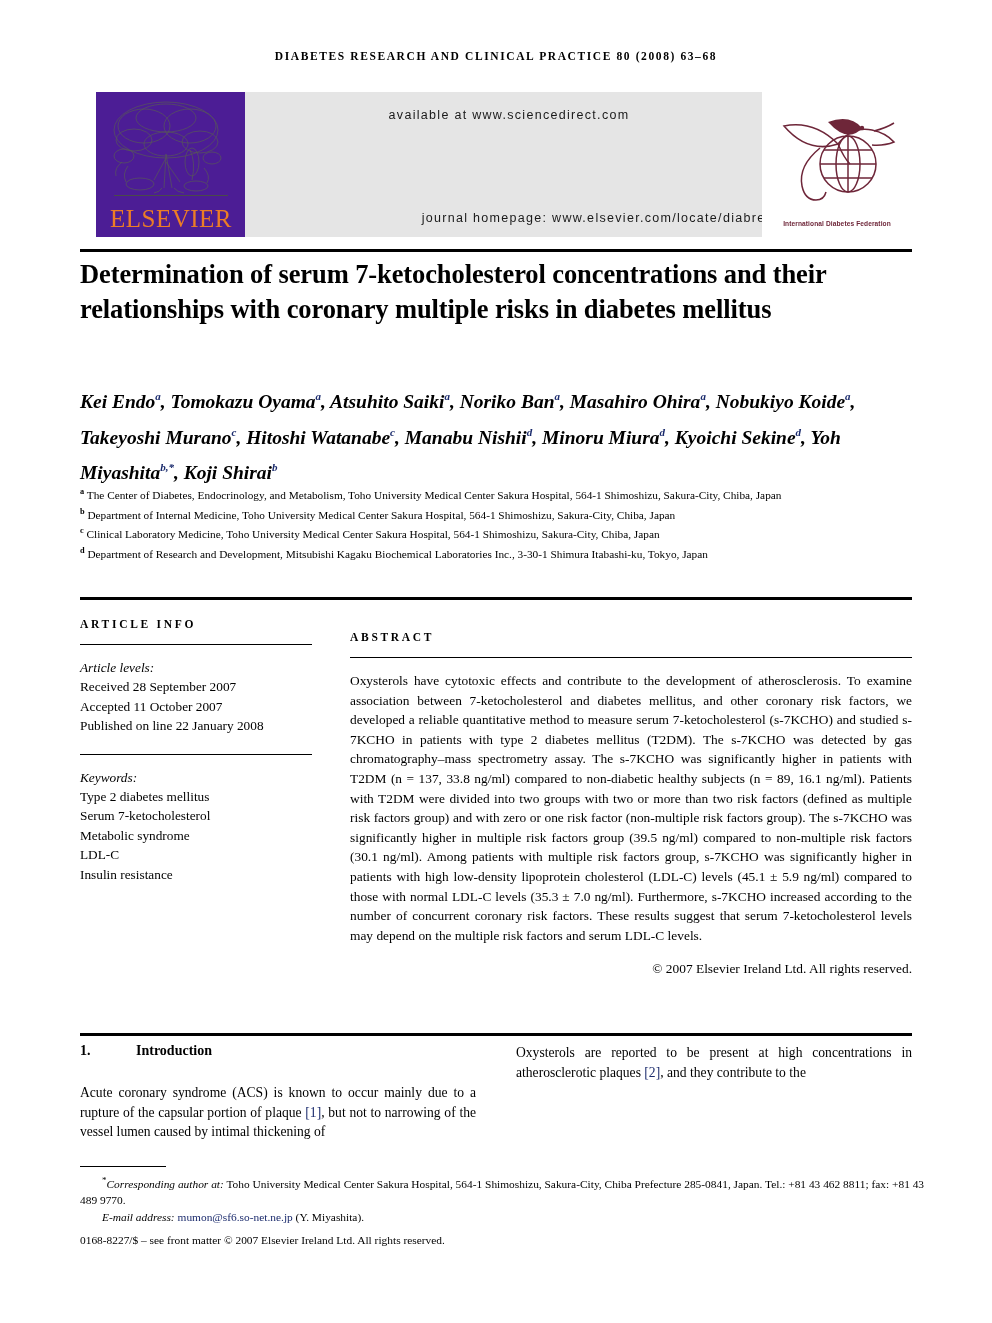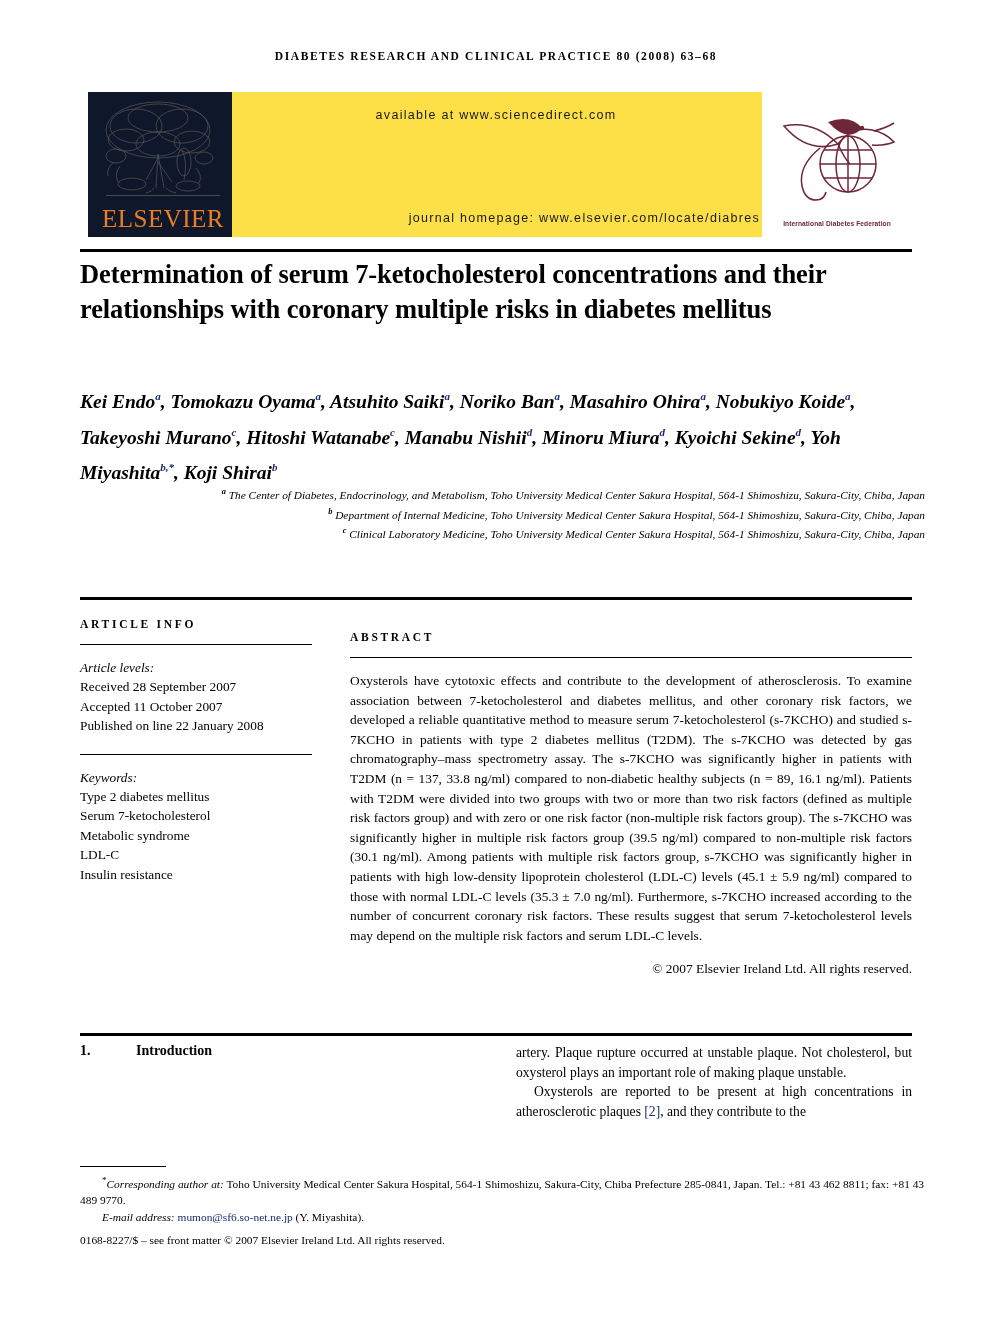--- a/index.html
+++ b/index.html
@@ -35,23 +35,23 @@
   }
 
   
   .banner-wrap {
     position: absolute;
     left: 80px; top: 92px;
     width: 832px; height: 145px;
   }
   .elsevier-logo {
     position: absolute;
-    left: 8px; top: 0;
+    left: 16px; top: 0;
     width: 150px; height: 145px;
-    background: #0f172a;
+    background: #4c1d95;
   }
   .tree-box {
     position: absolute;
     left: 8px; top: 4px;
     width: 132px; height: 108px;
     overflow: hidden;
   }
   .tree-base {
     position: absolute;
     left: 10px; bottom: 8px;
@@ -63,23 +63,23 @@
     left: 0; bottom: 4px;
     width: 150px;
     text-align: center;
     font-family: "Liberation Serif", serif;
     color: #ec7d26;
     font-size: 25px;
     letter-spacing: 0.5px;
   }
   .sd-band {
     position: absolute;
-    left: 152px; top: 0;
+    left: 165px; top: 0;
     width: 556px; height: 145px;
-    background: #fde047;
+    background: #e5e5e5;
   }
   .avail-line {
     position: absolute;
     left: 0; top: 16px; width: 528px;
     text-align: center;
     font-family: "Liberation Sans", sans-serif;
     font-size: 12.5px;
     letter-spacing: 1.3px;
     color: #1a1a1a;
   }
@@ -171,24 +171,22 @@
     font-weight: bold;
     vertical-align: super;
     font-style: italic;
   }
 
   
   .affils {
     position: absolute;
     left: 80px; top: 484px; width: 845px;
     font-family: "Liberation Serif", serif;
-    font-style: italic;
     font-size: 11.3px;
     line-height: 16.8px;
-    text-align: right;
   }
   .affils .mark {
     font-weight: bold;
     vertical-align: super;
     font-size: 8.3px;
   }
 
   
   .sechead {
     font-family: "Liberation Serif", serif;
@@ -339,20 +337,21 @@
   <div class="rule-thick" style="top:249px;"></div>
 
   <div class="title">Determination of serum 7-ketocholesterol concentrations and their relationships with coronary multiple risks in diabetes mellitus</div>
 
   <div class="authors">Kei Endo<sup>a</sup>, Tomokazu Oyama<sup>a</sup>, Atsuhito Saiki<sup>a</sup>, Noriko Ban<sup>a</sup>, Masahiro Ohira<sup>a</sup>, Nobukiyo Koide<sup>a</sup>, Takeyoshi Murano<sup>c</sup>, Hitoshi Watanabe<sup>c</sup>, Manabu Nishii<sup>d</sup>, Minoru Miura<sup>d</sup>, Kyoichi Sekine<sup>d</sup>, Yoh Miyashita<sup>b,*</sup>, Koji Shirai<sup>b</sup></div>
 
   <div class="affils">
       <div><span class="mark">a</span> The Center of Diabetes, Endocrinology, and Metabolism, Toho University Medical Center Sakura Hospital, 564-1 Shimoshizu, Sakura-City, Chiba, Japan</div>
       <div><span class="mark">b</span> Department of Internal Medicine, Toho University Medical Center Sakura Hospital, 564-1 Shimoshizu, Sakura-City, Chiba, Japan</div>
       <div><span class="mark">c</span> Clinical Laboratory Medicine, Toho University Medical Center Sakura Hospital, 564-1 Shimoshizu, Sakura-City, Chiba, Japan</div>
+      <div><span class="mark">d</span> Department of Research and Development, Mitsubishi Kagaku Biochemical Laboratories Inc., 3-30-1 Shimura Itabashi-ku, Tokyo, Japan</div>
     </div>
 
   <div class="rule-thick" style="top:597px;"></div>
 
   <div class="info-col">
     <div class="sechead">ARTICLE INFO</div>
     <div class="rule-thin" style="position:relative; margin-top:14px; width:232px;"></div>
     <div class="info-body">
       <div class="lbl">Article levels:</div>
       <div>Received 28 September 2007</div>
@@ -376,23 +375,25 @@
     <div class="abs-body">Oxysterols have cytotoxic effects and contribute to the development of atherosclerosis. To examine association between 7-ketocholesterol and diabetes mellitus, and other coronary risk factors, we developed a reliable quantitative method to measure serum 7-ketocholesterol (s-7KCHO) and studied s-7KCHO in patients with type 2 diabetes mellitus (T2DM). The s-7KCHO was detected by gas chromatography–mass spectrometry assay. The s-7KCHO was significantly higher in patients with T2DM (n = 137, 33.8 ng/ml) compared to non-diabetic healthy subjects (n = 89, 16.1 ng/ml). Patients with T2DM were divided into two groups with two or more than two risk factors (defined as multiple risk factors group) and with zero or one risk factor (non-multiple risk factors group). The s-7KCHO was significantly higher in multiple risk factors group (39.5 ng/ml) compared to non-multiple risk factors (30.1 ng/ml). Among patients with multiple risk factors group, s-7KCHO was significantly higher in patients with high low-density lipoprotein cholesterol (LDL-C) levels (45.1 ± 5.9 ng/ml) compared to those with normal LDL-C levels (35.3 ± 7.0 ng/ml). Furthermore, s-7KCHO increased according to the number of concurrent coronary risk factors. These results suggest that serum 7-ketocholesterol levels may depend on the multiple risk factors and serum LDL-C levels.</div>
     <div class="copyline">© 2007 Elsevier Ireland Ltd. All rights reserved.</div>
   </div>
 
   <div class="rule-thick" style="top:1033px;"></div>
 
   <div class="sec-num-head">
     <span class="num">1.</span><span>Introduction</span>
   </div>
 
+  <div class="bodycol-l">
+    <span>Acute coronary syndrome (ACS) is known to occur mainly due to a rupture of the capsular portion of plaque </span><span class="ref">[1]</span><span>, but not to narrowing of the vessel lumen caused by intimal thickening of</span>
+  </div>
 
   <div class="bodycol-r">
-    <p>artery. Plaque rupture occurred at unstable plaque. Not cholesterol, but oxysterol plays an important role of making plaque unstable.</p>
     <p><span>Oxysterols are reported to be present at high concentrations in atherosclerotic plaques </span><span class="ref">[2]</span><span>, and they contribute to the</span></p>
   </div>
 
   <div class="foot-rule"></div>
   <div class="footnotes">
     <div class="foot-indent">
       <span class="star">*</span><span class="it">Corresponding author at:</span><span> Toho University Medical Center Sakura Hospital, 564-1 Shimoshizu, Sakura-City, Chiba Prefecture 285-0841, Japan. Tel.: +81 43 462 8811; fax: +81 43 489 9770.</span>
     </div>
     <div class="foot-indent">
       <span class="it">E-mail address:</span>

